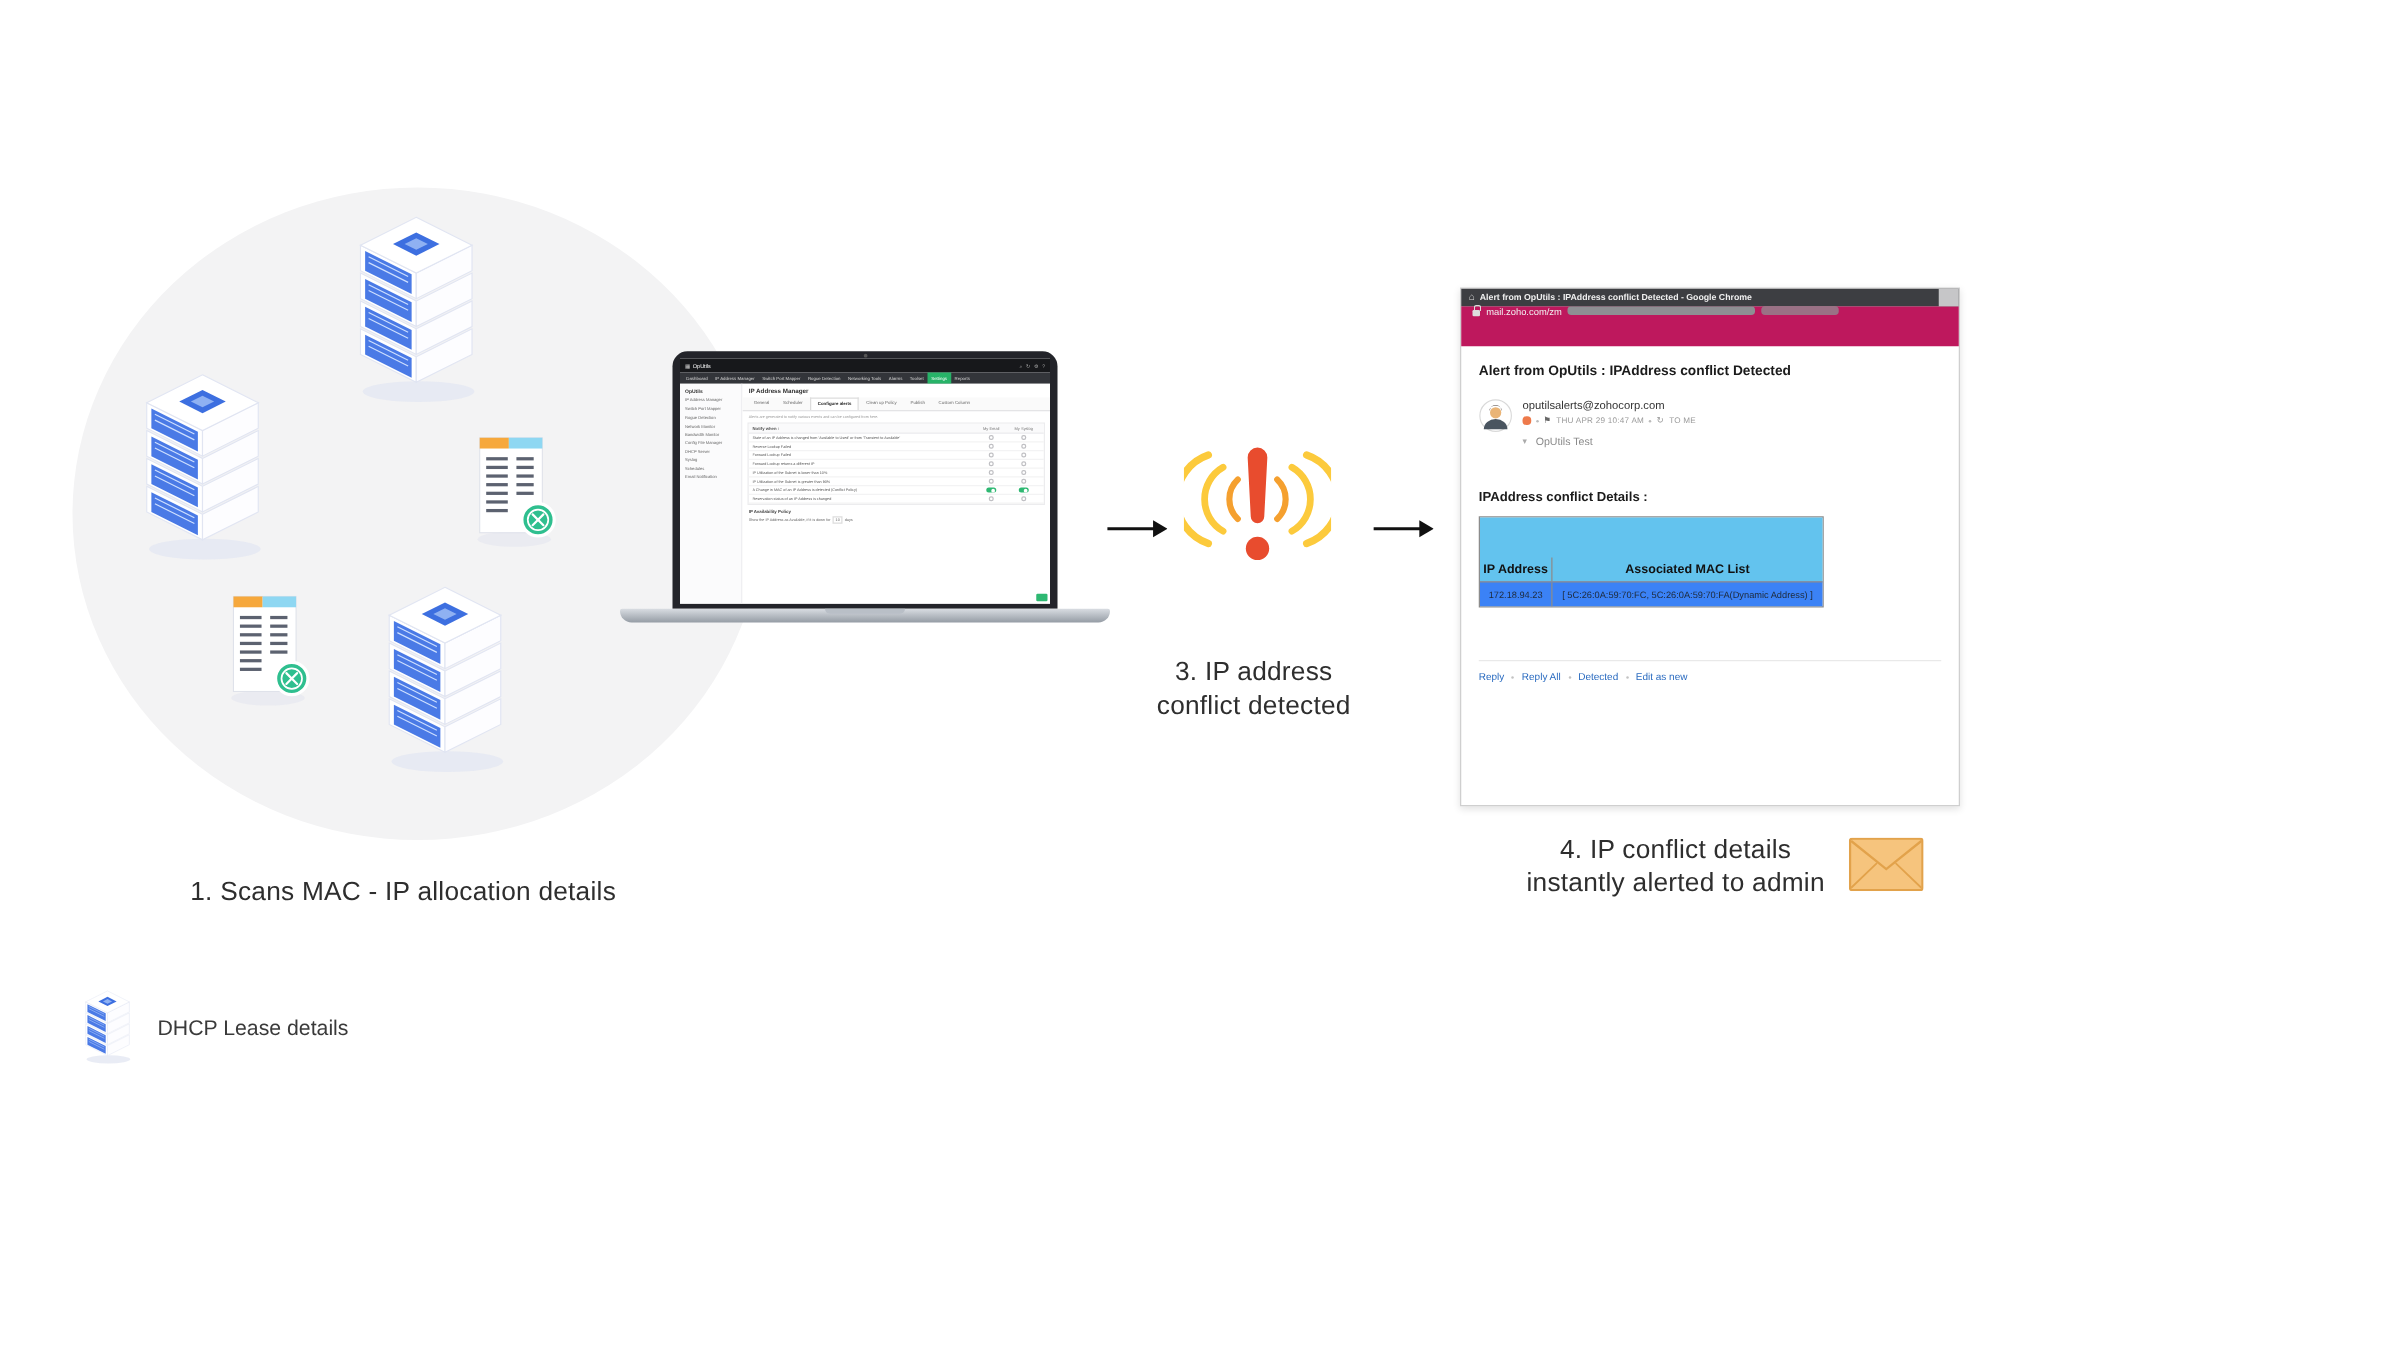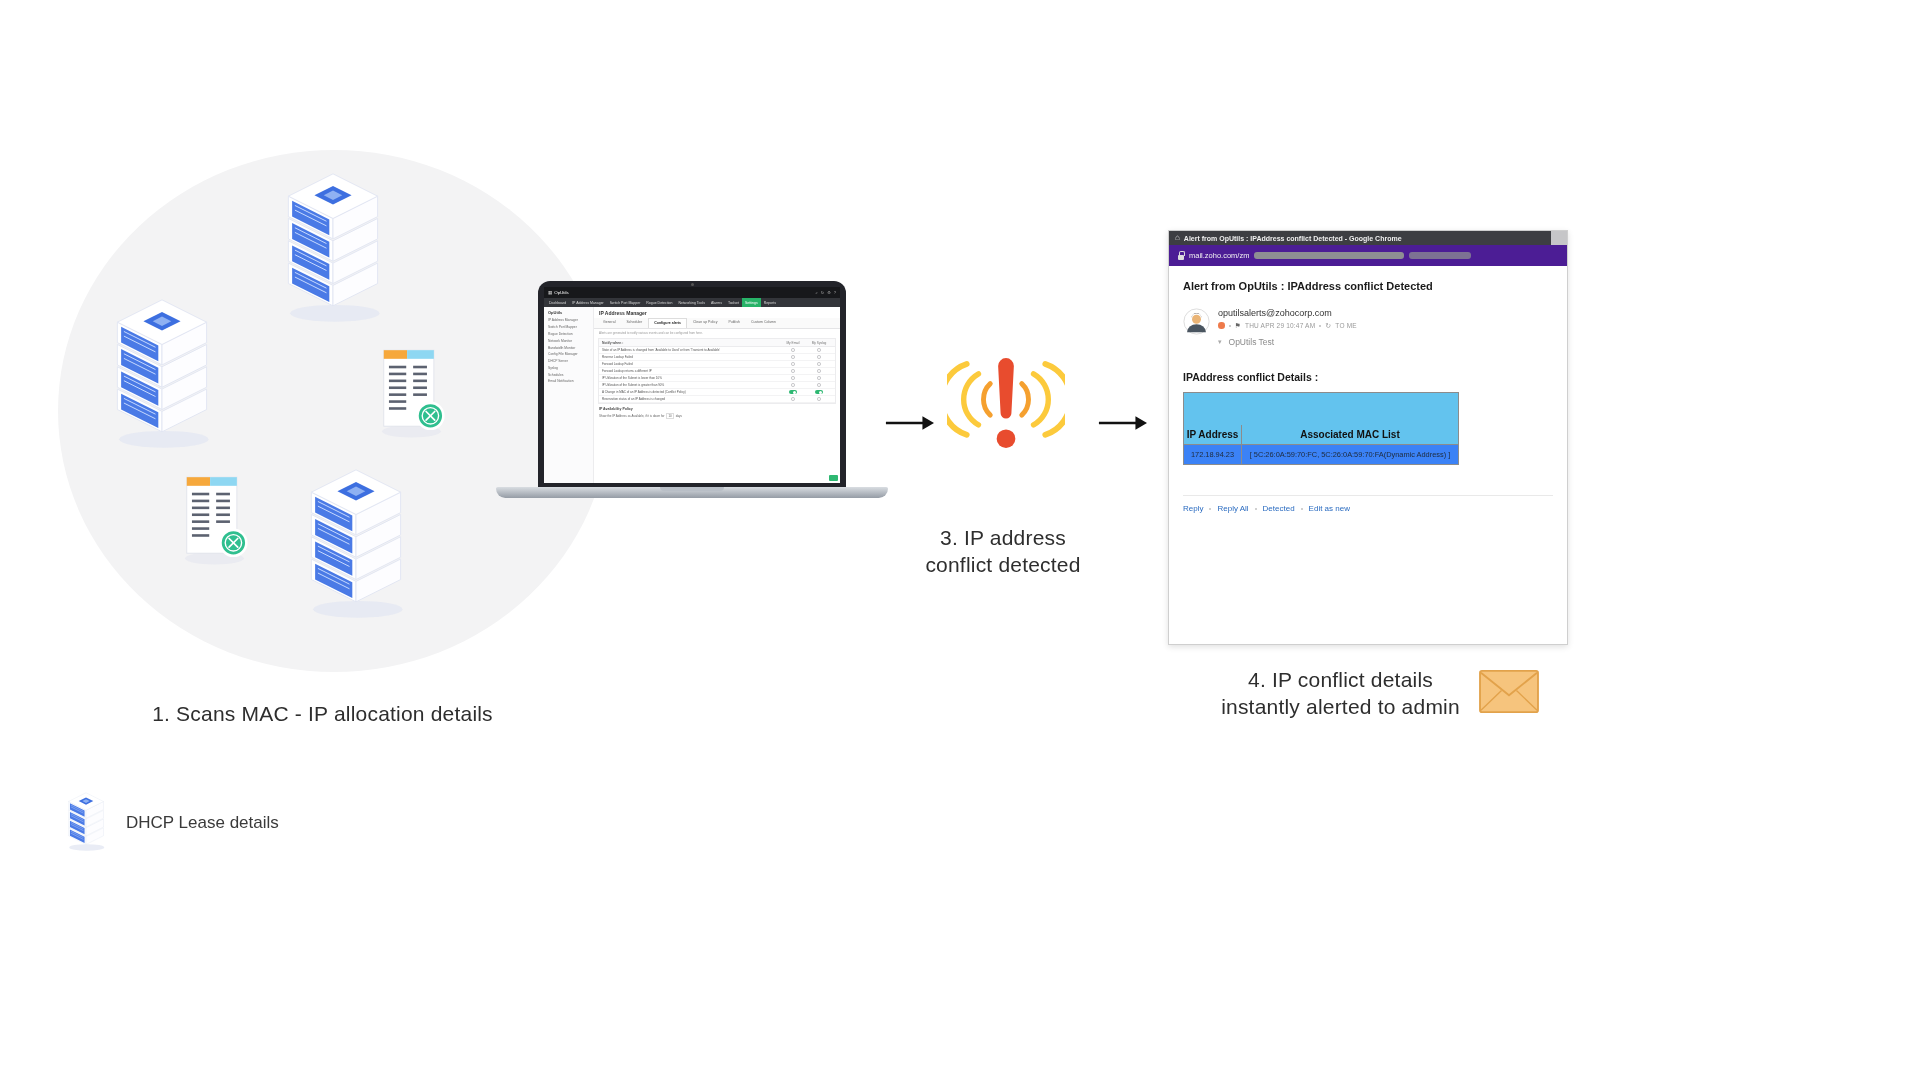--- a/index.html
+++ b/index.html
@@ -54,47 +54,47 @@
   .sc-pol { font-size:3px; color:#666; padding:1px 5px; display:flex; align-items:center; gap:1.5px; }
   .sc-pol .pbox { border:1px solid #ddd; background:#fff; font-size:3px; padding:0 1.5px; }
   .sc-chat { position:absolute; right:2px; bottom:2px; width:9px; height:6px; background:#2eb872; border-radius:1px; }
 
   
   .browser { left:1168px; top:230px; width:400px; height:415px; background:#fff; border:1px solid #cfcfcf; box-shadow:0 2px 6px rgba(0,0,0,.12); }
   .bw-title { height:14px; background:#3d3e42; display:flex; align-items:center; gap:4px; padding:0 6px; position:relative; }
   .bw-title .home { font-size:8px; color:#ddd; line-height:1; }
   .bw-title .t { font-size:7px; color:#f0f0f0; font-weight:bold; white-space:nowrap; }
   .bw-title .corner { position:absolute; right:0; top:0; width:16px; height:14px; background:#c6c6c8; }
-  .bw-url { height:21px; background:#4c1d95; display:flex; align-items:center; gap:5px; padding:0 9px; }
+  .bw-url { height:32px; background:#be185d; display:flex; align-items:flex-start; gap:5px; padding:0 9px; }
   .lock { width:6px; height:5px; background:#ddd; border-radius:1px; position:relative; margin-top:3px; flex:none; }
   .lock::before { content:""; position:absolute; top:-4px; left:1px; width:4px; height:4px; border:1px solid #ddd; border-bottom:none; border-radius:2px 2px 0 0; }
   .bw-url .u { font-size:7.5px; color:#f2f2f2; white-space:nowrap; }
   .redact { height:7px; background:#8e8f93; border-radius:3px; }
   .r1 { width:150px; } .r2 { width:62px; opacity:.75; }
   .bw-content { padding:0 14px; }
   .subject { font-size:11px; font-weight:bold; color:#1b1b1b; margin-top:14px; }
   .sender { display:flex; gap:8px; margin-top:16px; align-items:flex-start; }
   .avatar { width:27px; height:27px; flex:none; }
   .s-name { font-size:9px; color:#333; }
   .s-meta { display:flex; align-items:center; gap:4px; margin-top:4px; font-size:6.5px; color:#999; letter-spacing:.2px; }
   .s-meta .sep { width:2px; height:2px; background:#bbb; border-radius:50%; }
   .dot-ic { width:6.5px; height:6.5px; background:#ee7a4b; border-radius:50%; }
   .flag-ic { font-size:7px; color:#666; line-height:1; }
   .loop-ic { font-size:7px; color:#999; line-height:1; }
   .preview { display:flex; align-items:center; gap:7px; margin-top:8px; font-size:8.5px; color:#8a8a8a; }
   .collapse-ic { font-size:7px; color:#aaa; }
-  .details-h { font-size:10.5px; font-weight:bold; color:#1b1b1b; margin-top:24px; }
+  .details-h { font-size:10.5px; font-weight:bold; color:#1b1b1b; margin-top:34px; }
   .etable { margin-top:9px; border:1px solid #8c8c8c; width:276px; }
   .et-hrow { display:flex; background:#63c3ee; }
   .et-row { display:flex; background:#3b82f6; border-top:1px solid #8c8c8c; }
   .et-c1 { width:58px; flex:none; border-right:1px solid #8c8c8c; }
   .et-c2 { flex:1; }
   .et-hcell { font-size:10px; font-weight:bold; color:#111; text-align:center; padding:4px 2px;margin-top:32px; }
   .et-cell { font-size:7.4px; color:#1e2a3a; text-align:center; padding:5px 1px; white-space:nowrap; }
-  .actions { display:flex; gap:6px; align-items:center; margin-top:30px; border-top:1px solid #e9e9e9; padding-top:8px; font-size:8px; color:#2a6bc0; }
+  .actions { display:flex; gap:6px; align-items:center; margin-top:42px; border-top:1px solid #e9e9e9; padding-top:8px; font-size:8px; color:#2a6bc0; }
   .actions .asep { width:2px; height:2px; background:#c2c2c2; border-radius:50%; }
   .actions .al { cursor:pointer; }
 
   
   .legend-item { display:flex; align-items:center; gap:18px; }
   .legend-text { font-size:17px; color:#3a3a3a; }
 </style>
 </head>
 <body>
 

